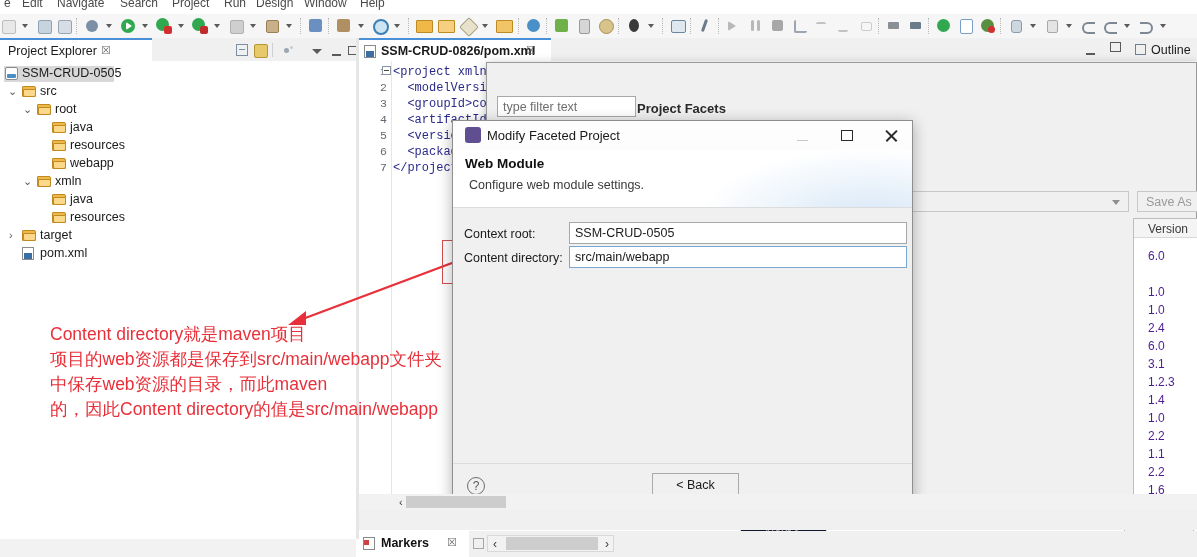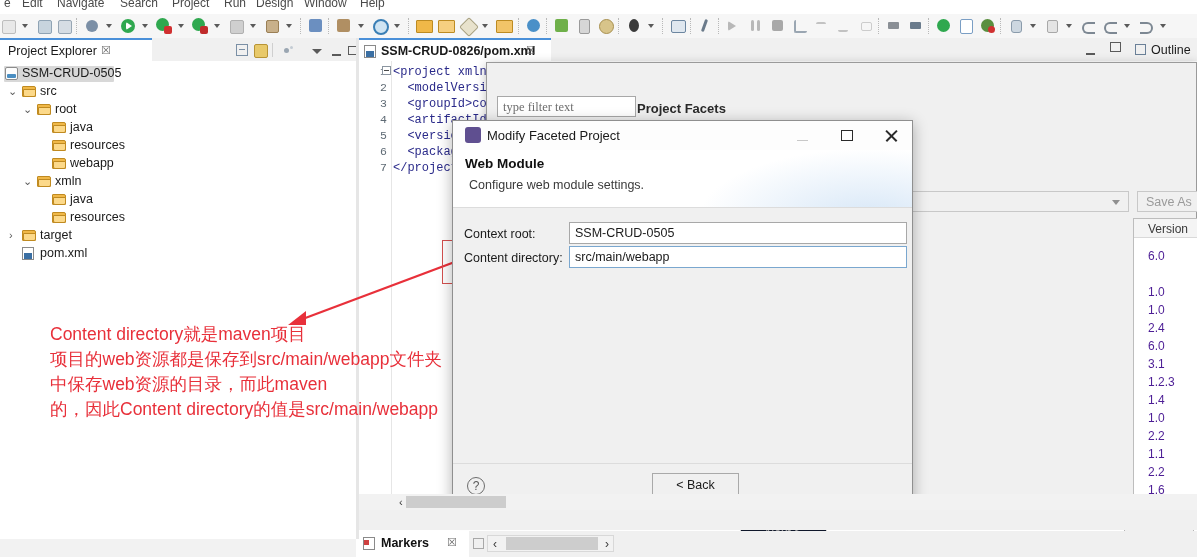--- a/index.html
+++ b/index.html
@@ -84,21 +84,21 @@
   #redbox{left:442px;top:240px;width:260px;height:44px;
      border:1.6px solid #d4504f;box-sizing:border-box;background:transparent;}
 
   
   #propdlg{left:486px;top:62px;width:711px;height:452px;background:#f0f0f0;
      border:1px solid #9a9a9a;box-shadow:0 2px 10px rgba(0,0,0,.25);box-sizing:border-box;}
   #propdlg-title{position:absolute;left:0;top:0;width:100%;height:27px;background:#fafafa;}
   #propdlg-title .t{position:absolute;left:34px;top:6px;font-size:12.5px;color:#8d8d8d;}
   #propdlg-title .ic{position:absolute;left:12px;top:5px;width:15px;height:15px;}
   #filterbox{position:absolute;left:10px;top:33px;width:139px;height:21px;
-     background:#ffffff;border:1px solid #a8a8a8;box-sizing:border-box;font-family:Liberation Serif, serif;}
+     background:#ffffff;border:1px solid #a8a8a8;box-sizing:border-box;}
   #filterbox span{position:absolute;left:5px;top:3px;font-size:12.5px;color:#6e6e6e;}
   #pf-title{position:absolute;left:150px;top:38px;font-size:13px;font-weight:bold;color:#2a2a2a;}
   #cfgrow{position:absolute;left:396px;top:128px;width:250px;height:21px;}
   #cfgsel{position:absolute;left:0;top:0;width:246px;height:21px;background:#f0f0f0;
      border:1px solid #c8c8c8;box-sizing:border-box;}
   #cfgsel .val{position:absolute;left:6px;top:3px;font-size:12.5px;color:#6d6d6d;}
   #cfgsel .chev{position:absolute;right:8px;top:8px;width:0;height:0;
      border-left:4px solid transparent;border-right:4px solid transparent;border-top:5px solid #8f8f8f;}
   #saveas{position:absolute;left:254px;top:0;width:70px;height:21px;background:#f0f0f0;
      border:1px solid #c8c8c8;box-sizing:border-box;}

